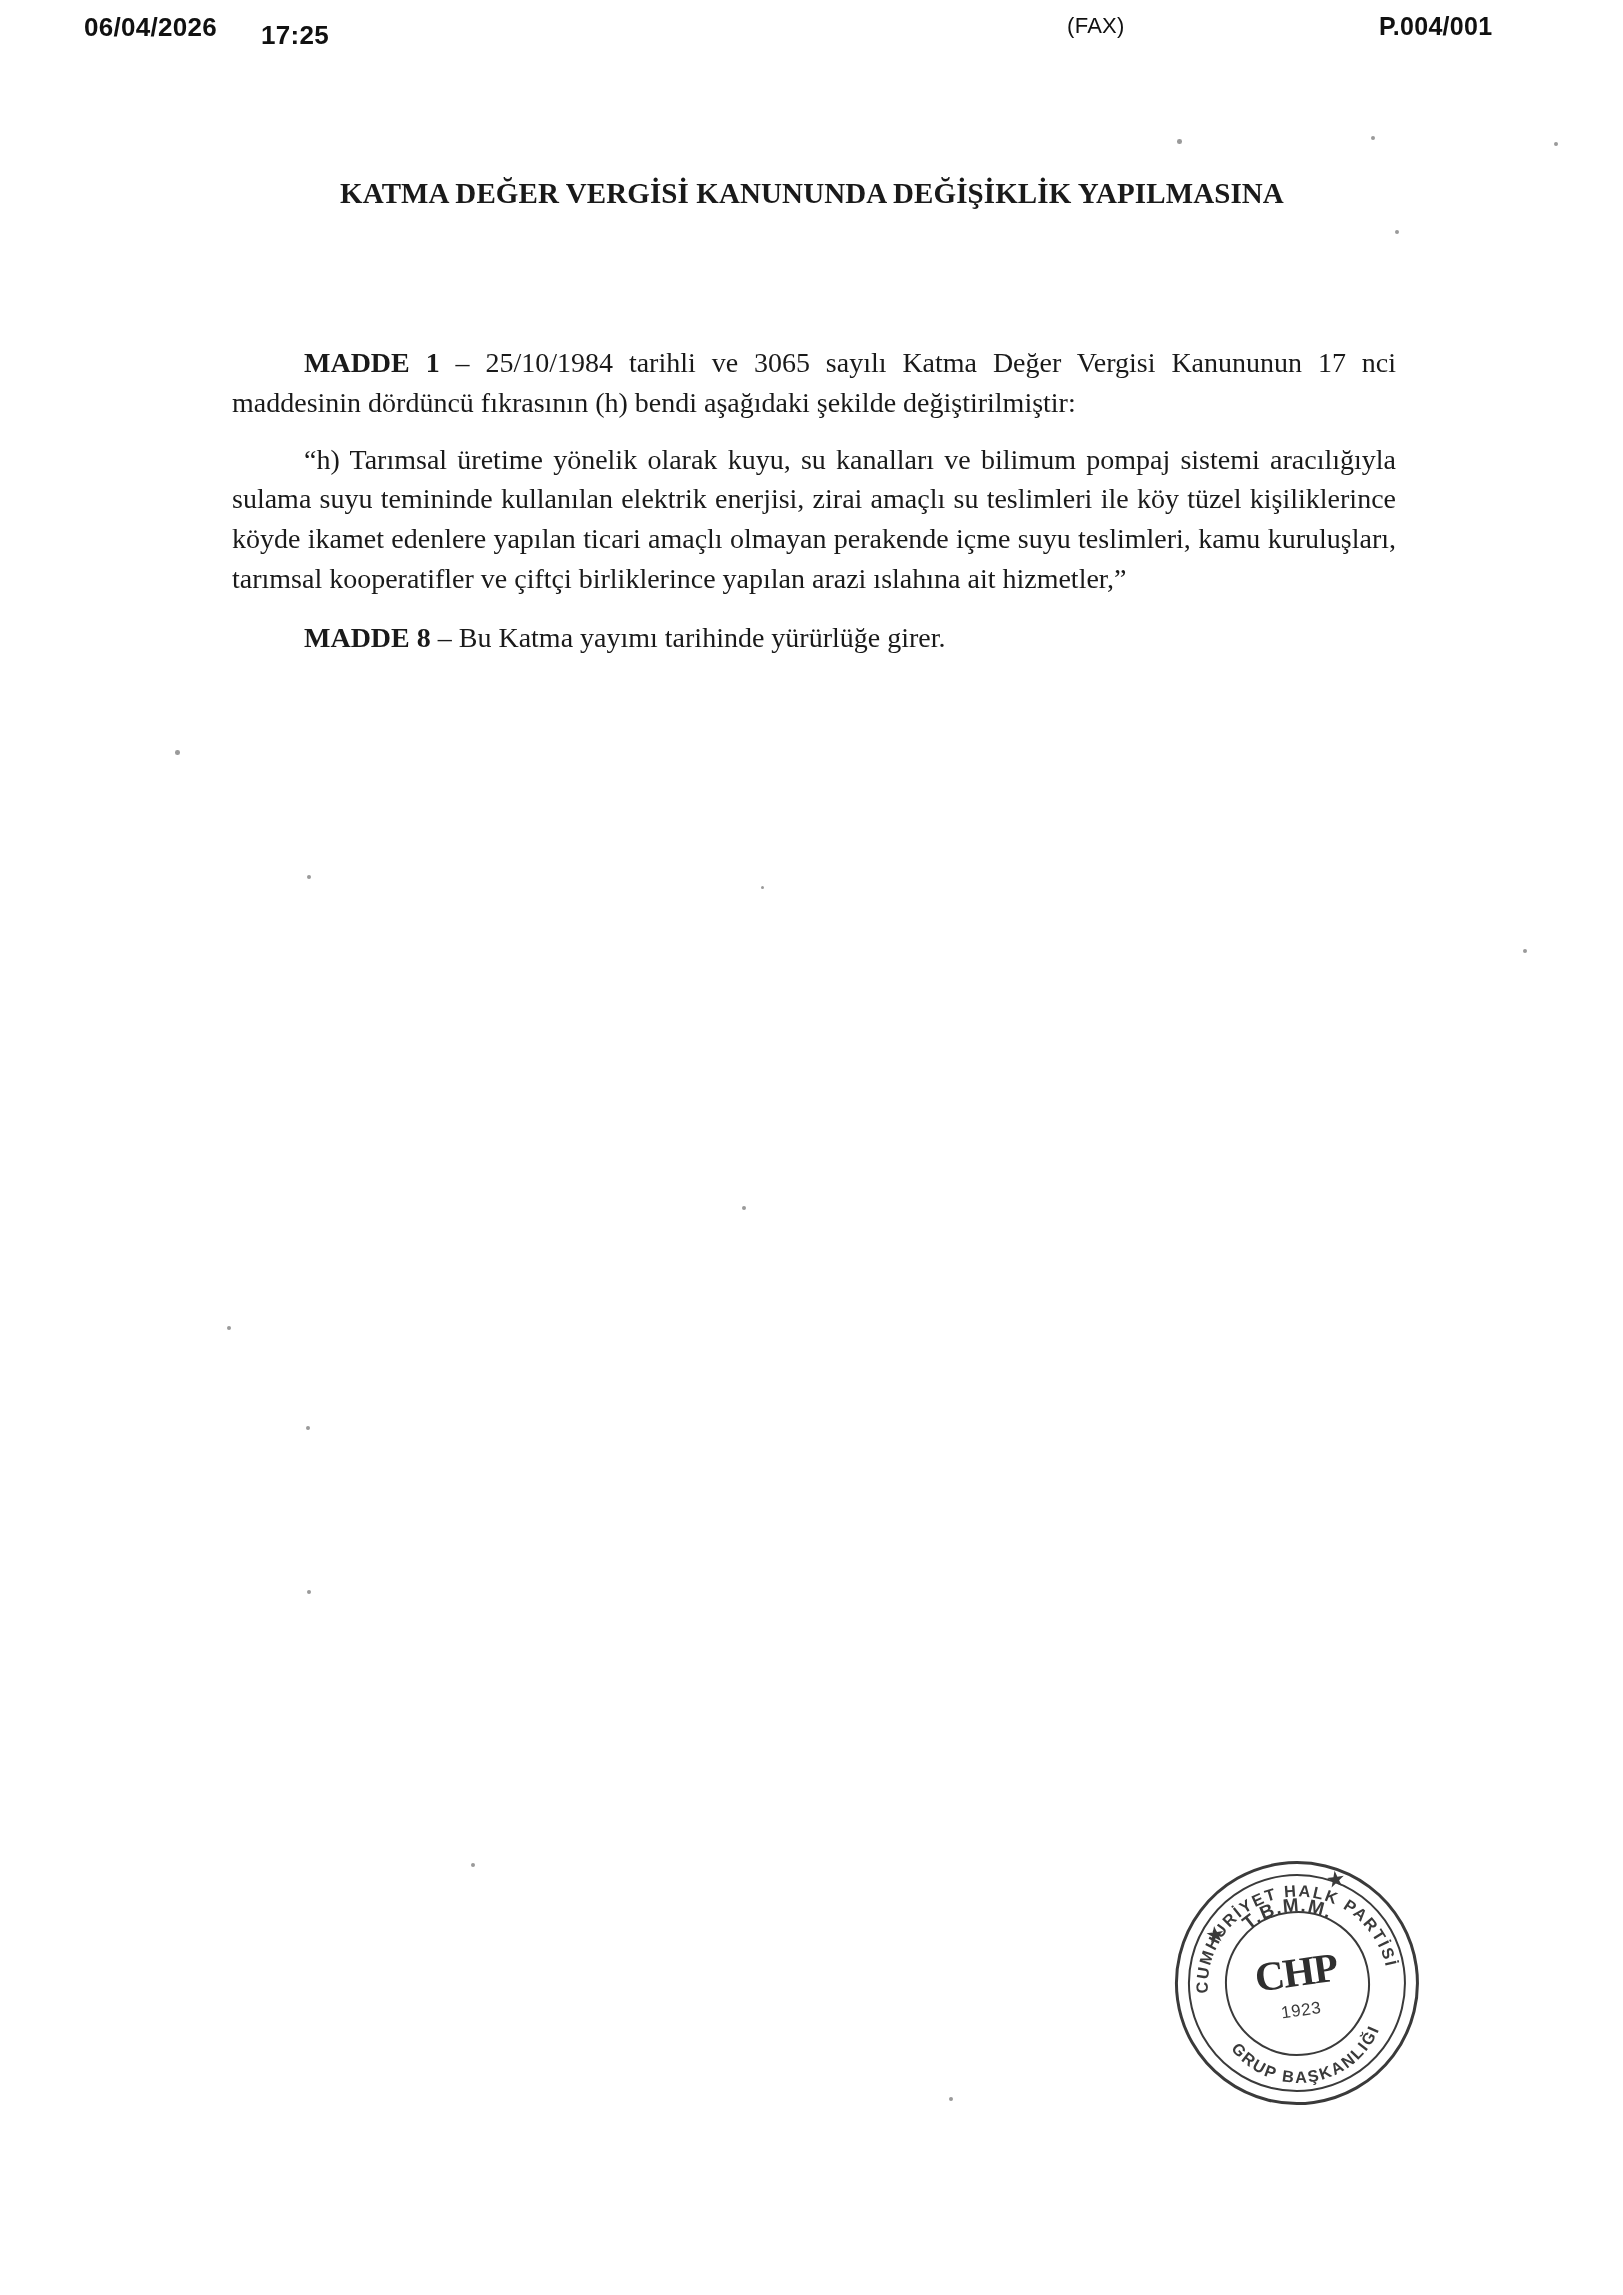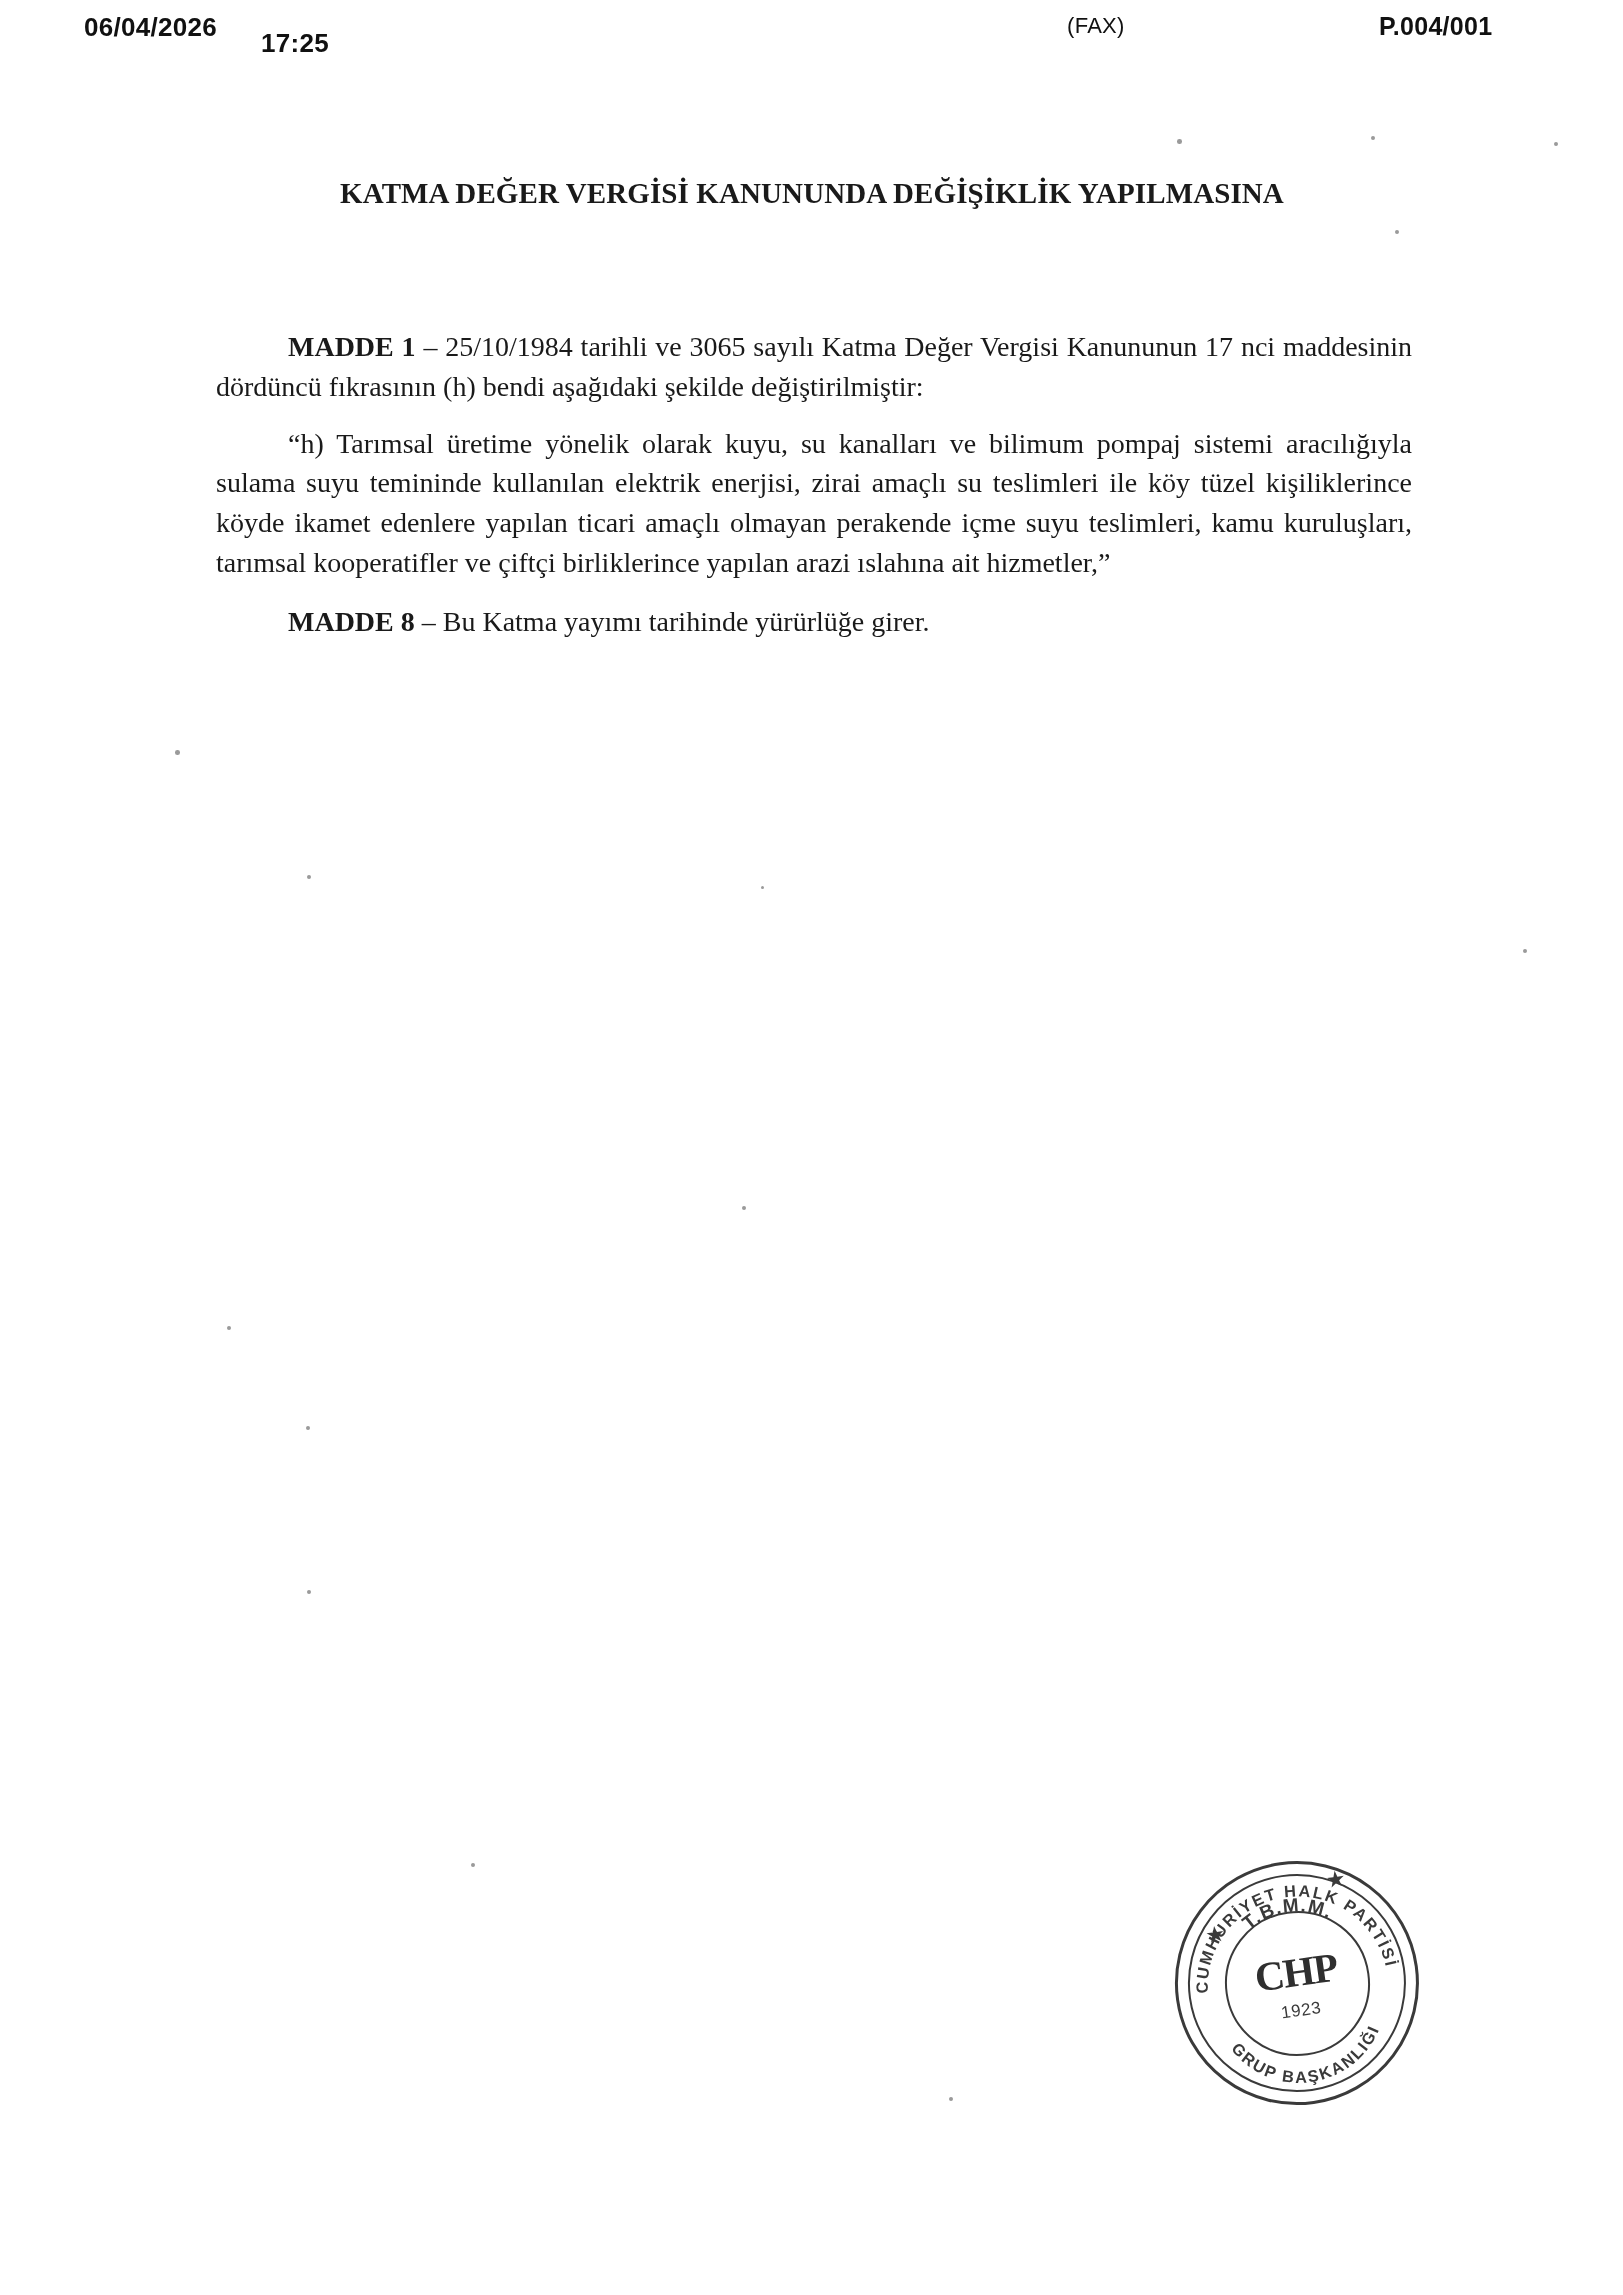--- a/index.html
+++ b/index.html
@@ -30,21 +30,21 @@
     letter-spacing: 0.3px;
   }
   .fax-date {
     position: absolute;
     left: 84px;
     top: 0;
   }
   .fax-time {
     position: absolute;
     left: 261px;
-    top: 16px;
+    top: 8px;
   }
   .fax-label {
     position: absolute;
     left: 1067px;
     top: 1.3px;
     font-size: 22px;
     font-weight: 400;
   }
   .fax-page {
     position: absolute;
@@ -79,21 +79,21 @@
   }
 
   .content {
     position: absolute;
     top: 327px;
     left: 216px;
     width: 1196px;
   }
 
   p.para {
-    margin: 0;
+    margin: 16px;
     font-size: 28px;
     line-height: 1.42;
     text-align: justify;
     text-justify: inter-word;
   }
 
   p.madde1 {
     text-indent: 72px;
     margin-bottom: 17px;
   }

